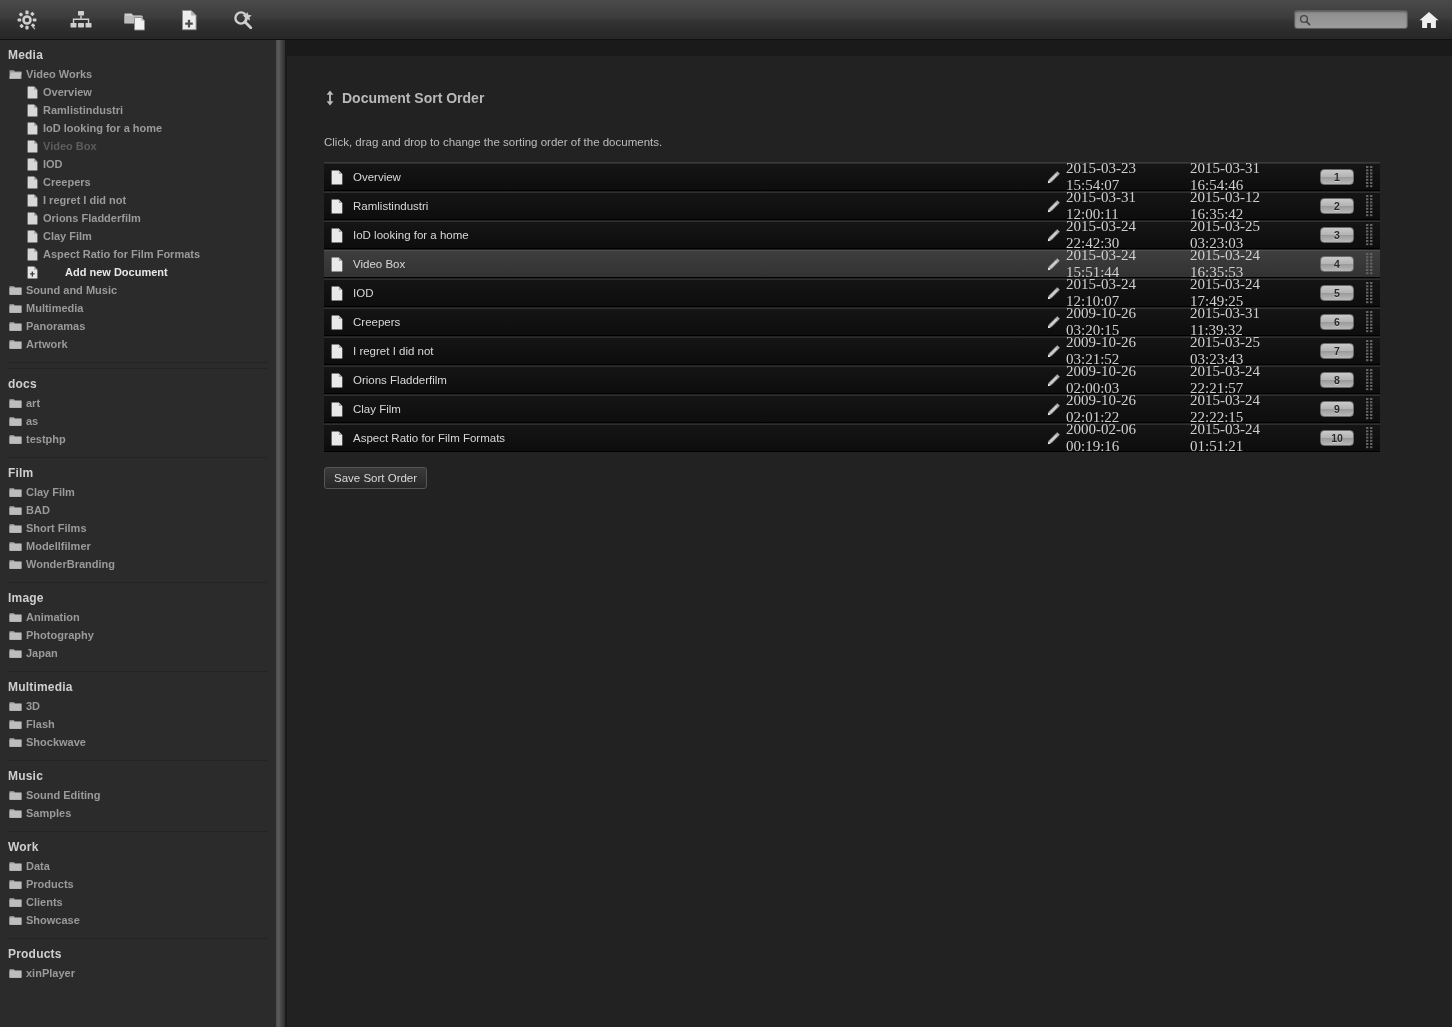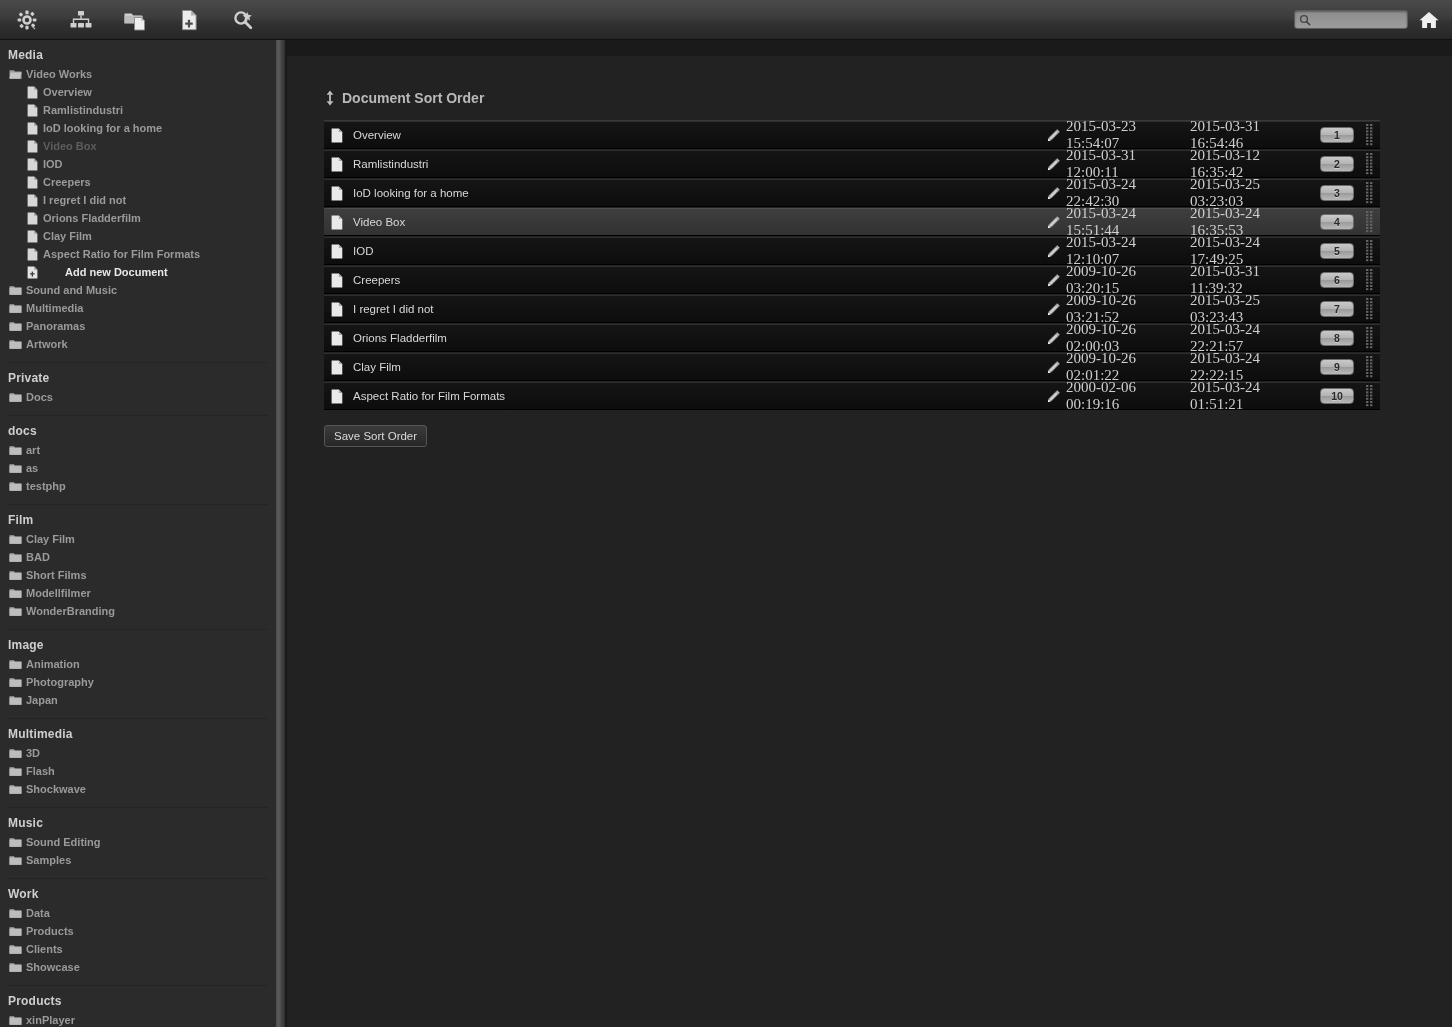--- a/index.html
+++ b/index.html
@@ -385,32 +385,20 @@
         <span class="sb-ico">
           <svg width="13" height="11" viewBox="0 0 13 11">
             <path d="M0.5 1.2h4.3l1.2 1.4h6.5v7.4H0.5z" fill="#a8a8a8"></path>
             <path d="M0.5 2.8h11.9v6.6H0.5z" fill="#bdbdbd"></path>
           </svg>
         </span>
         <span>Artwork</span>
       </div>
     </div>
     <div class="sb-divider"></div>
-    <div class="sb-section">
-      <div class="sb-head">Private</div>
-      <div class="sb-item lvl1">
-        <span class="sb-ico">
-          <svg width="13" height="11" viewBox="0 0 13 11">
-            <path d="M0.5 1.2h4.3l1.2 1.4h6.5v7.4H0.5z" fill="#a8a8a8"></path>
-            <path d="M0.5 2.8h11.9v6.6H0.5z" fill="#bdbdbd"></path>
-          </svg>
-        </span>
-        <span>Docs</span>
-      </div>
-    </div>
     <div class="sb-divider"></div>
     <div class="sb-section">
       <div class="sb-head">docs</div>
       <div class="sb-item lvl1">
         <span class="sb-ico">
           <svg width="13" height="11" viewBox="0 0 13 11">
             <path d="M0.5 1.2h4.3l1.2 1.4h6.5v7.4H0.5z" fill="#a8a8a8"></path>
             <path d="M0.5 2.8h11.9v6.6H0.5z" fill="#bdbdbd"></path>
           </svg>
         </span>
@@ -630,20 +618,21 @@
     <span style="display:flex;align-items:center;">
       <svg width="12" height="16" viewBox="0 0 12 16">
         <path d="M6 0.5l3.4 4.2H2.6z" fill="#bdbdbd"></path>
         <rect x="5.1" y="4.2" width="1.8" height="7.4" fill="#bdbdbd"></rect>
         <path d="M6 15.5L2.6 11.3h6.8z" fill="#bdbdbd"></path>
       </svg>
     </span>
     <span>Document Sort Order</span>
   </div>
 
+  <div id="hint-text">Click, drag and drop to change the sorting order of the documents.</div>
 
   <div id="sort-list">
       <div class="row">
         <span class="row-doc-ico">
           <svg width="12" height="15" viewBox="0 0 12 15">
             <path d="M0.6 0.6h7.2l3.5 3.5v10.3H0.6z" fill="#e9e9e9"></path>
             <path d="M7.8 0.6v3.5h3.5z" fill="#a6a6a6"></path>
           </svg>
         </span>
         <span class="row-title">Overview</span>

